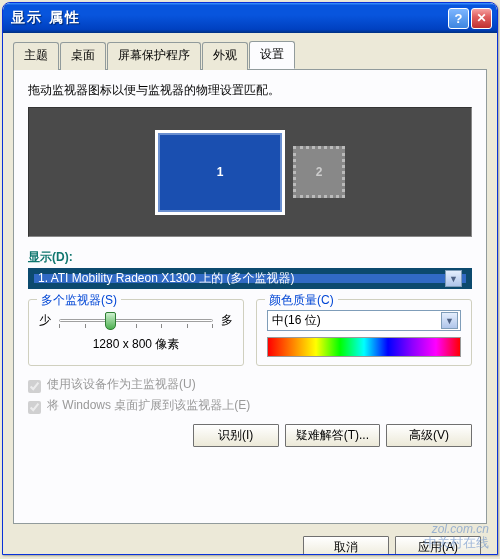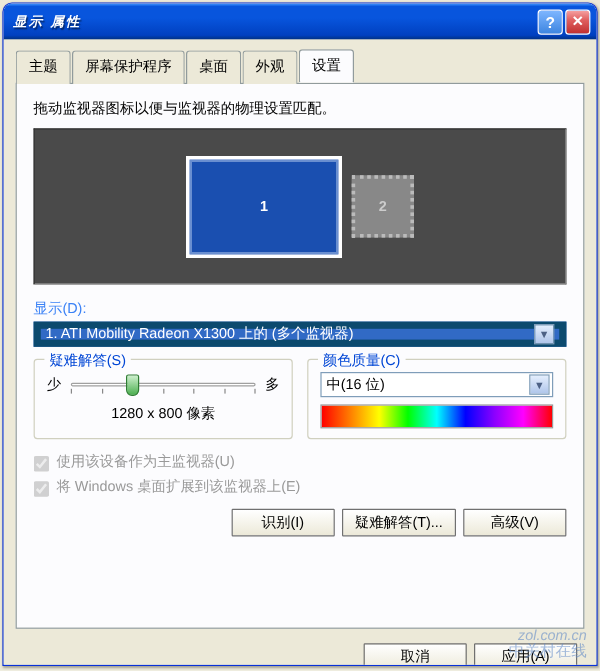--- a/index.html
+++ b/index.html
@@ -1,42 +1,42 @@
 <!DOCTYPE html>
 <html><head>
 <meta charset="utf-8">
 <style>
 * { box-sizing: border-box; margin: 0; padding: 0; font-family: "Microsoft YaHei", "SimSun", Tahoma, sans-serif; font-size: 12px; }
 body { background: #ece9d8; width: 500px; height: 559px; overflow: hidden; }
 
 .window { width: 496px; height: 553px; margin: 2px; background: #ece9d8; border: 1px solid #0831d9; border-radius: 8px 8px 0 0; overflow: hidden; box-shadow: 1px 1px 2px rgba(0,0,0,0.3); }
 
 .titlebar { height: 30px; background: linear-gradient(180deg, #3d95ff 0%, #0855dd 8%, #0855dd 40%, #0040c0 88%, #003080 100%); display: flex; align-items: center; padding: 0 5px 0 8px; border-radius: 7px 7px 0 0; }
-.title-text { color: #fff; font-weight: bold; font-size: 11px; text-shadow: 1px 1px 1px rgba(0,0,0,0.5); flex: 1; letter-spacing: 2px; font-style: italic; }
+.title-text { color: #fff; font-weight: bold; font-size: 14px; text-shadow: 1px 1px 1px rgba(0,0,0,0.5); flex: 1; letter-spacing: 2px; }
 .title-buttons { display: flex; gap: 2px; }
 .title-btn { width: 21px; height: 21px; border-radius: 3px; border: 1px solid #fff; display: flex; align-items: center; justify-content: center; cursor: pointer; }
 .help-btn { background: linear-gradient(180deg, #7eb6ff 0%, #3d85e0 100%); color: #fff; font-weight: bold; font-size: 13px; }
 .close-btn { background: linear-gradient(180deg, #f5a0a0 0%, #e06060 40%, #c03030 100%); color: #fff; font-weight: bold; font-size: 12px; }
 
 .dialog-body { padding: 8px 10px 10px 10px; background: #ece9d8; height: calc(100% - 30px); position: relative; }
 
 .tabs { display: flex; position: relative; z-index: 2; }
 .tab { padding: 4px 10px 4px 10px; background: #ece9d8; border: 1px solid #919b9c; border-bottom: none; border-radius: 3px 3px 0 0; margin-right: 1px; cursor: pointer; position: relative; top: 1px; }
 .tab.active { background: #fcfcfe; border-bottom: 1px solid #fcfcfe; z-index: 3; padding-bottom: 5px; top: 0; }
 
 .tab-content { border: 1px solid #919b9c; background: #fcfcfe; padding: 12px 14px 10px 14px; position: relative; z-index: 1; height: 455px; }
 
 .instruction { margin-bottom: 8px; color: #000; }
 
 .monitor-area { background: #4a4a4a; border: 1px inset #888; height: 130px; position: relative; display: flex; align-items: center; justify-content: center; gap: 8px; }
 .monitor-box { border: 3px solid #fff; display: flex; align-items: center; justify-content: center; font-size: 48px; font-weight: bold; color: #fff; font-family: Arial, sans-serif; cursor: pointer; }
 .monitor-1 { width: 130px; height: 85px; background: #1a4fb0; box-shadow: inset 0 0 0 2px #6a8fd0; }
 .monitor-2 { width: 52px; height: 52px; background: #888; color: #ccc; font-size: 30px; border-style: dotted; border-color: #bbb; }
 
-.label-row { margin-top: 12px; color: #3b82f6; }
+.label-row { margin-top: 12px; color: #0f766e; font-weight: bold; }
 .combo { width: 100%; height: 21px; background: #316ac5; color: #fff; border: 6px solid #0c4a6e; padding: 2px 4px; margin-top: 2px; display: flex; align-items: center; justify-content: space-between; cursor: pointer; position: relative; }
 .combo-arrow { width: 17px; height: 17px; background: linear-gradient(180deg,#e4eefd,#afc5ea); border: 1px solid #7f9db9; display: flex; align-items: center; justify-content: center; color: #4d6185; font-size: 9px; text-shadow:none; }
 
 .two-col { display: flex; gap: 12px; margin-top: 10px; }
 .groupbox { border: 1px solid #d0d0bf; border-radius: 3px; padding: 10px 10px 8px 10px; position: relative; flex: 1; }
 .groupbox-title { position: absolute; top: -8px; left: 8px; background: #fcfcfe; padding: 0 4px; color: #0046d5; }
 .slider-row { display: flex; align-items: center; justify-content: space-between; color: #000; }
 .slider-track { flex: 1; margin: 0 8px; height: 20px; position: relative; }
 .track-line { position: absolute; top: 9px; left: 0; right: 0; height: 3px; background: #fff; border: 1px solid #a0a0a0; border-radius: 2px; }
 .track-ticks { position: absolute; top: 14px; left: 0; right: 0; height: 5px; display: flex; justify-content: space-between; }
@@ -69,22 +69,22 @@
       <div class="title-btn help-btn">?</div>
       <div class="title-btn close-btn">
         <span>✕</span>
       </div>
     </div>
   </div>
 
   <div class="dialog-body">
     <div class="tabs">
       <div class="tab"><span>主题</span></div>
+      <div class="tab"><span>桌面</span></div>
       <div class="tab"><span>屏幕保护程序</span></div>
-      <div class="tab"><span>桌面</span></div>
       <div class="tab"><span>外观</span></div>
       <div class="tab active"><span>设置</span></div>
     </div>
 
     <div class="tab-content">
       <div class="instruction">拖动监视器图标以便与监视器的物理设置匹配。</div>
 
       <div class="monitor-area">
         <div class="monitor-box monitor-1">
             <span>1</span>
@@ -95,21 +95,21 @@
       </div>
 
       <div class="label-row">显示(D):</div>
       <div class="combo">
         <span>1. ATI Mobility Radeon X1300 上的 (多个监视器)</span>
         <span class="combo-arrow">▼</span>
       </div>
 
       <div class="two-col">
         <div class="groupbox">
-          <div class="groupbox-title">疑难解答(S)</div>
+          <div class="groupbox-title">多个监视器(S)</div>
           <div class="slider-row">
             <span>少</span>
             <div class="slider-track">
               <div class="track-line"></div>
               <div class="track-ticks">
                   <span></span>
                   <span></span>
                   <span></span>
                   <span></span>
                   <span></span>

